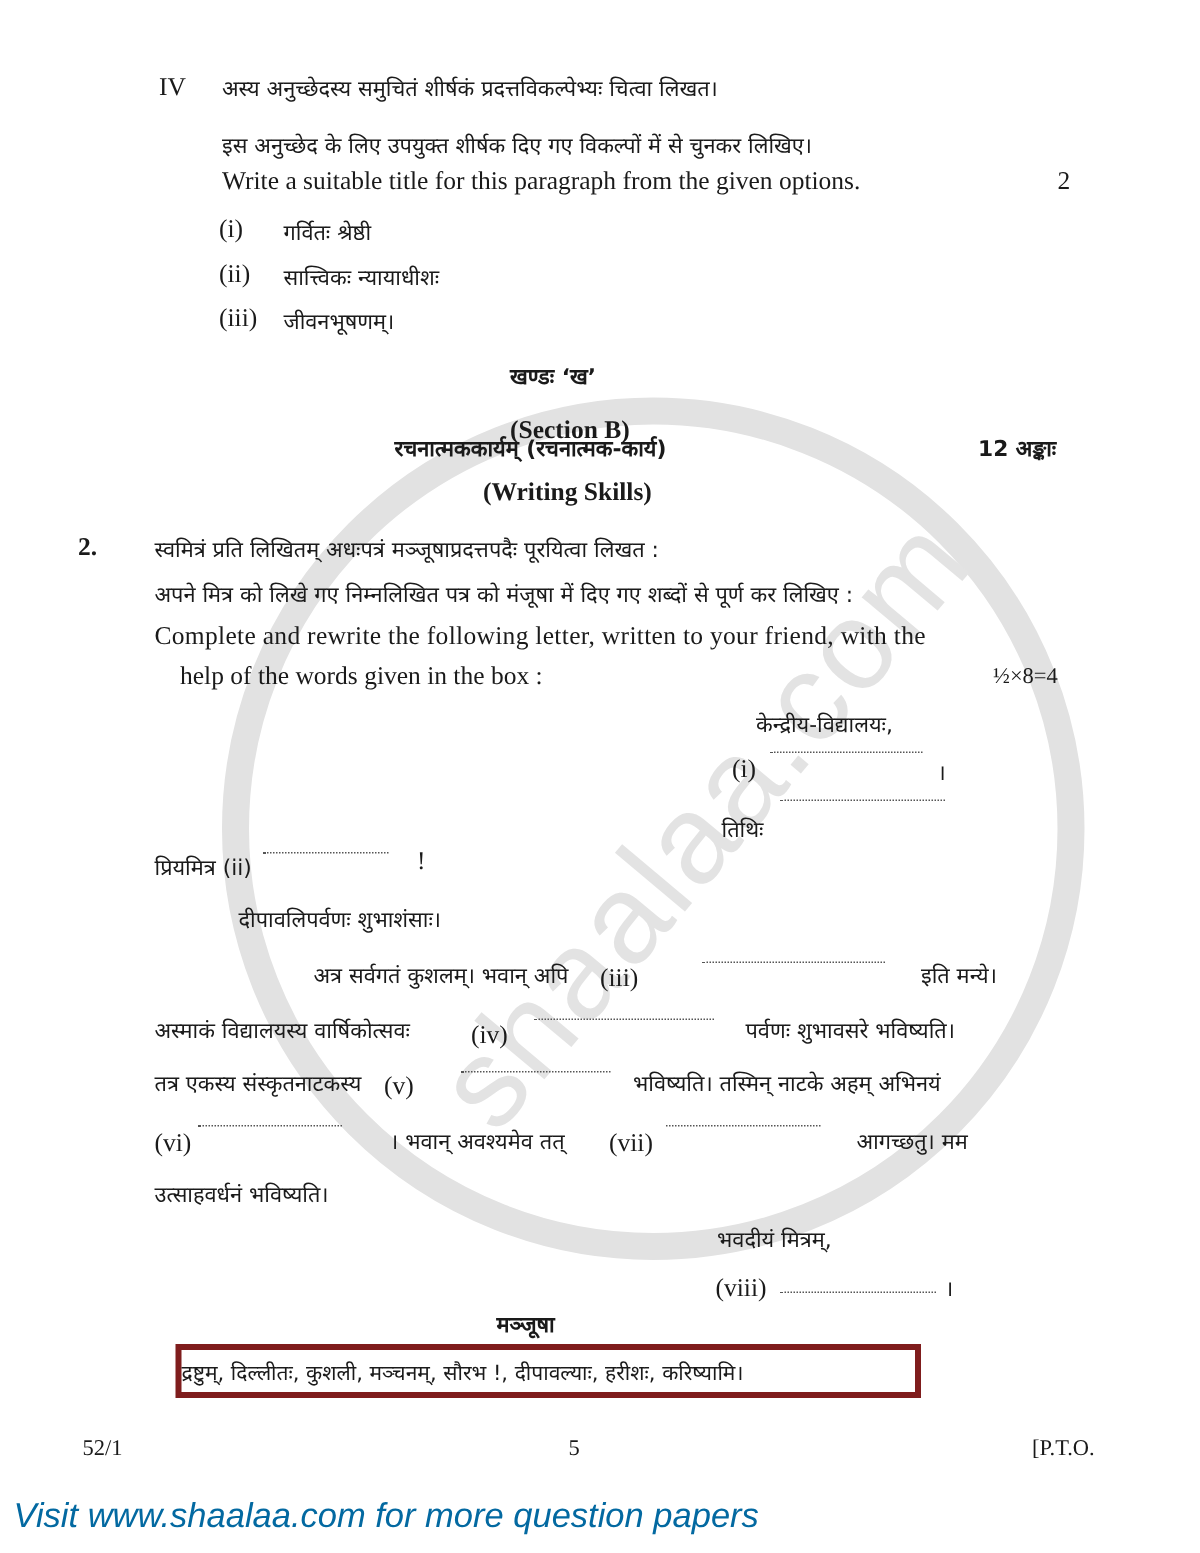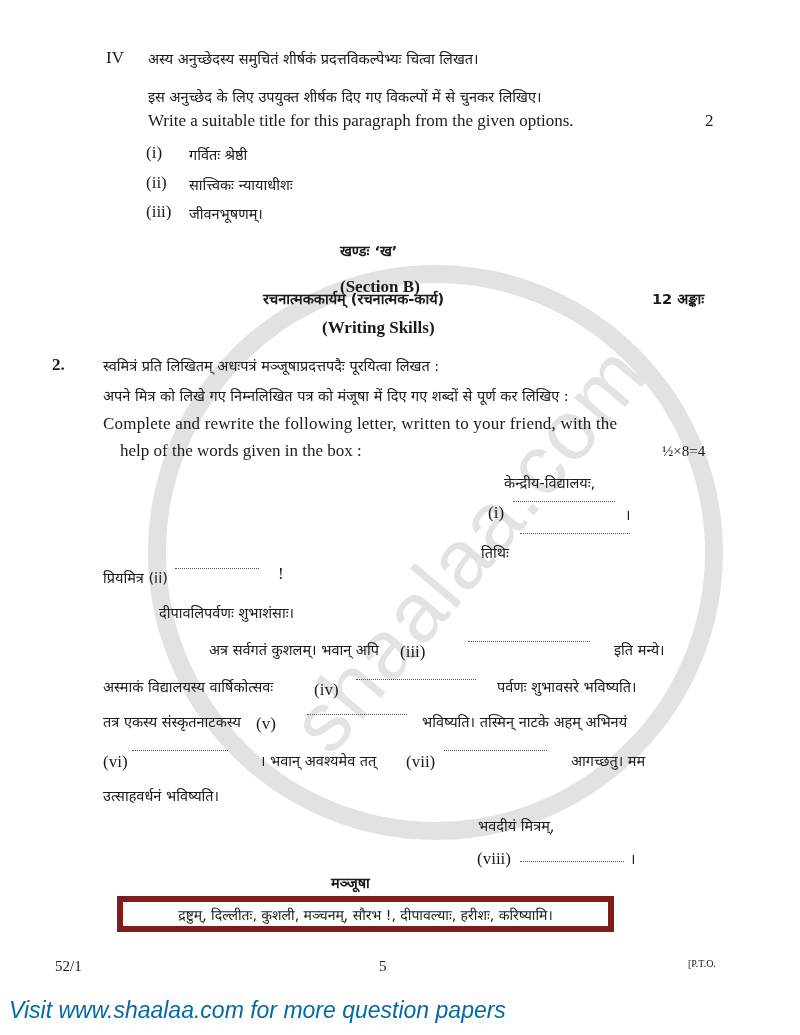--- a/index.html
+++ b/index.html
@@ -17,22 +17,22 @@
       position: absolute; left: 148px; top: 265px; width: 575px; height: 575px;
       border: 18px solid #e2e2e2; border-radius: 50%; box-sizing: border-box;
     }
     .wm-text {
       position: absolute; left: 220px; top: 500px; font-family: "Liberation Sans", sans-serif;
       font-size: 84px; color: #e3e3e3; transform: rotate(-50deg); transform-origin: center;
       letter-spacing: 2px;
     }
     .box {
       position: absolute; left: 117px; top: 896px; width: 497px; height: 36px;
-      border: 6px solid #7f1d1d; box-sizing: border-box;
-      display: flex; align-items: center; justify-content: center;
+      border: 4px solid #7f1d1d; box-sizing: border-box;
+      display: flex; align-items: center; justify-content: flex-start;
     }
     .footer-link { font-family: "Liberation Sans", sans-serif; font-size: 23px; color: #0369a1; font-style: italic; }
   </style>
 </head>
 <body>
 
 <div class="wm-circle"></div>
 <div class="wm-text abs">shaalaa.com</div>
 
 <div class="abs eng" style="left:106px; top:48px;">IV</div>
@@ -103,14 +103,14 @@
 <span class="dots abs" style="left:520px; top:860px; width:104px;"></span>
 <div class="abs deva" style="left:630px; top:848px;">।</div>
 
 <div class="abs deva bold" style="left:331px; top:872px;">मञ्जूषा</div>
 <div class="box">
   <span class="deva" style="font-size:14px;">द्रष्टुम्, दिल्लीतः, कुशली, मञ्चनम्, सौरभ !, दीपावल्याः, हरीशः, करिष्यामि।</span>
 </div>
 
 <div class="abs eng" style="left:55px; top:958px; font-size:15px;">52/1</div>
 <div class="abs eng" style="left:379px; top:958px; font-size:15px;">5</div>
-<div class="abs eng" style="left:688px; top:958px; font-size:10px;">[P.T.O.</div>
+<div class="abs eng" style="left:688px; top:958px; font-size:15px;">[P.T.O.</div>
 <div class="abs footer-link" style="left:9px; top:997px;">Visit www.shaalaa.com for more question papers</div>
 
 </body></html>

